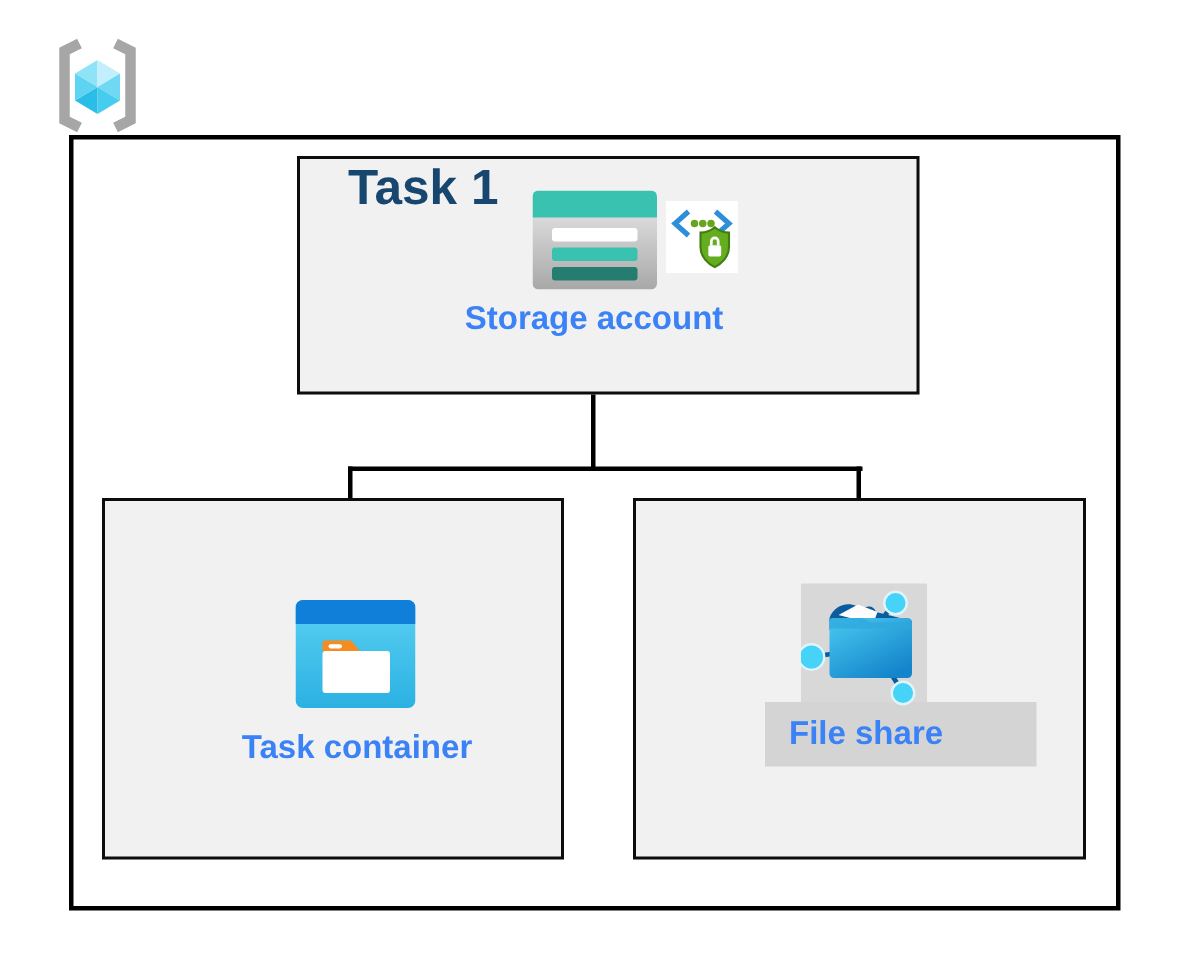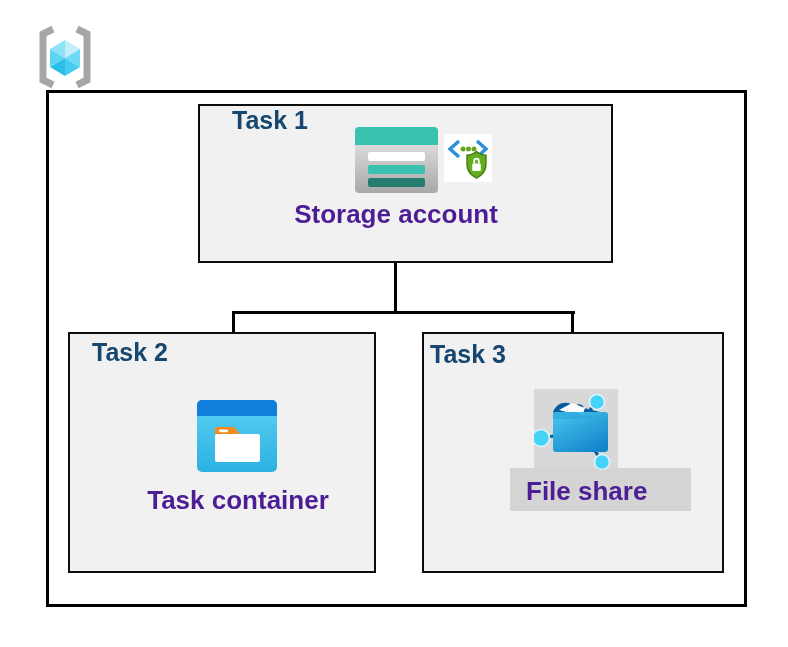--- a/index.html
+++ b/index.html
@@ -20,28 +20,28 @@
   }
   
   .task-box{
     position:absolute;background:#f1f1f1;border:2.5px solid #0d0d0d;
     box-sizing:border-box;
   }
   .task-1{left:198px;top:104px;width:415px;height:159px;}
   .task-2{left:68px;top:332px;width:308px;height:241px;}
   .task-3{left:422px;top:332px;width:302px;height:241px;}
   .task-label{
-    position:absolute;font-size:25px;font-weight:700;color:#17466f;
+    position:absolute;font-size:33px;font-weight:700;color:#17466f;
     white-space:nowrap;
   }
   .task-1-label{left:232px;top:106px;}
   .task-2-label{left:92px;top:338px;}
   .task-3-label{left:430px;top:340px;}
   .resource-caption{
-    position:absolute;font-size:26px;font-weight:700;color:#4c1d95;
+    position:absolute;font-size:22px;font-weight:700;color:#3b82f6;
     text-align:center;white-space:nowrap;
   }
   .storage-caption{left:196px;width:400px;top:199px;}
   .blob-caption{left:88px;width:300px;top:485px;}
   .fileshare-caption{left:526px;top:476px;text-align:center;}
   
   .line{position:absolute;background:#000000;}
   .line-v1{left:394px;top:235px;width:3px;height:78px;}
   .line-h{left:232px;top:311px;width:343px;height:3px;}
   .line-v2{left:232px;top:311px;width:3px;height:86px;}
@@ -102,40 +102,38 @@
     <circle cx="24.5" cy="15" r="2.5" fill="#66a61f"></circle>
     <circle cx="30" cy="15" r="2.5" fill="#66a61f"></circle>
     <path d="M32.5,17.5 c3,2.6 6,3.6 9.5,3.6 v9.5 c0,7 -5.5,11.5 -9.5,13.5 c-4,-2 -9.5,-6.5 -9.5,-13.5 v-9.5 c3.5,0 6.5,-1 9.5,-3.6 z" fill="#63ad1f" stroke="#447c10" stroke-width="1.4"></path>
     <rect x="28.2" y="29.5" width="8.6" height="7.5" rx="1.2" fill="#ffffff"></rect>
     <path d="M30.2,29.5 v-2.6 a2.3,2.3 0 0 1 4.6,0 v2.6" fill="none" stroke="#ffffff" stroke-width="1.8"></path>
   </svg>
 
   <div class="resource-caption storage-caption">Storage account</div>
 
   <div class="task-box task-2"></div>
-  <div class="task-label task-2-label">Task 2</div>
 
   <svg class="blob-icon" viewBox="0 0 80 72">
     <defs>
       <linearGradient id="bg1" x1="0" y1="0" x2="0" y2="1">
         <stop offset="0" stop-color="#5bd1f3"></stop>
           <stop offset="1" stop-color="#2bb1e2"></stop>
       </linearGradient>
     </defs>
     <rect x="0" y="0" width="80" height="72" rx="5" fill="url(#bg1)"></rect>
     <path d="M5,0 h70 a5,5 0 0 1 5,5 v11 h-80 v-11 a5,5 0 0 1 5,-5 z" fill="#0f7fd9"></path>
     <path d="M20,27 h17 l6,7 h-25 v-5 a2,2 0 0 1 2,-2 z" fill="#f68c1f"></path>
     <rect x="22" y="29.5" width="9" height="2.8" rx="1.4" fill="#ffffff"></rect>
     <rect x="18" y="34" width="45" height="28" rx="2" fill="#ffffff"></rect>
   </svg>
 
   <div class="resource-caption blob-caption">Task container</div>
 
   <div class="task-box task-3"></div>
-  <div class="task-label task-3-label">Task 3</div>
 
   <div class="file-gray-bg"></div>
   <div class="file-label-bg"></div>
 
   <svg class="file-icon" viewBox="0 0 84 86">
     <defs>
       <linearGradient id="fg1" x1="0" y1="0" x2="0.7" y2="1">
         <stop offset="0" stop-color="#4ac9f0"></stop>
           <stop offset="1" stop-color="#1485cb"></stop>
       </linearGradient>

